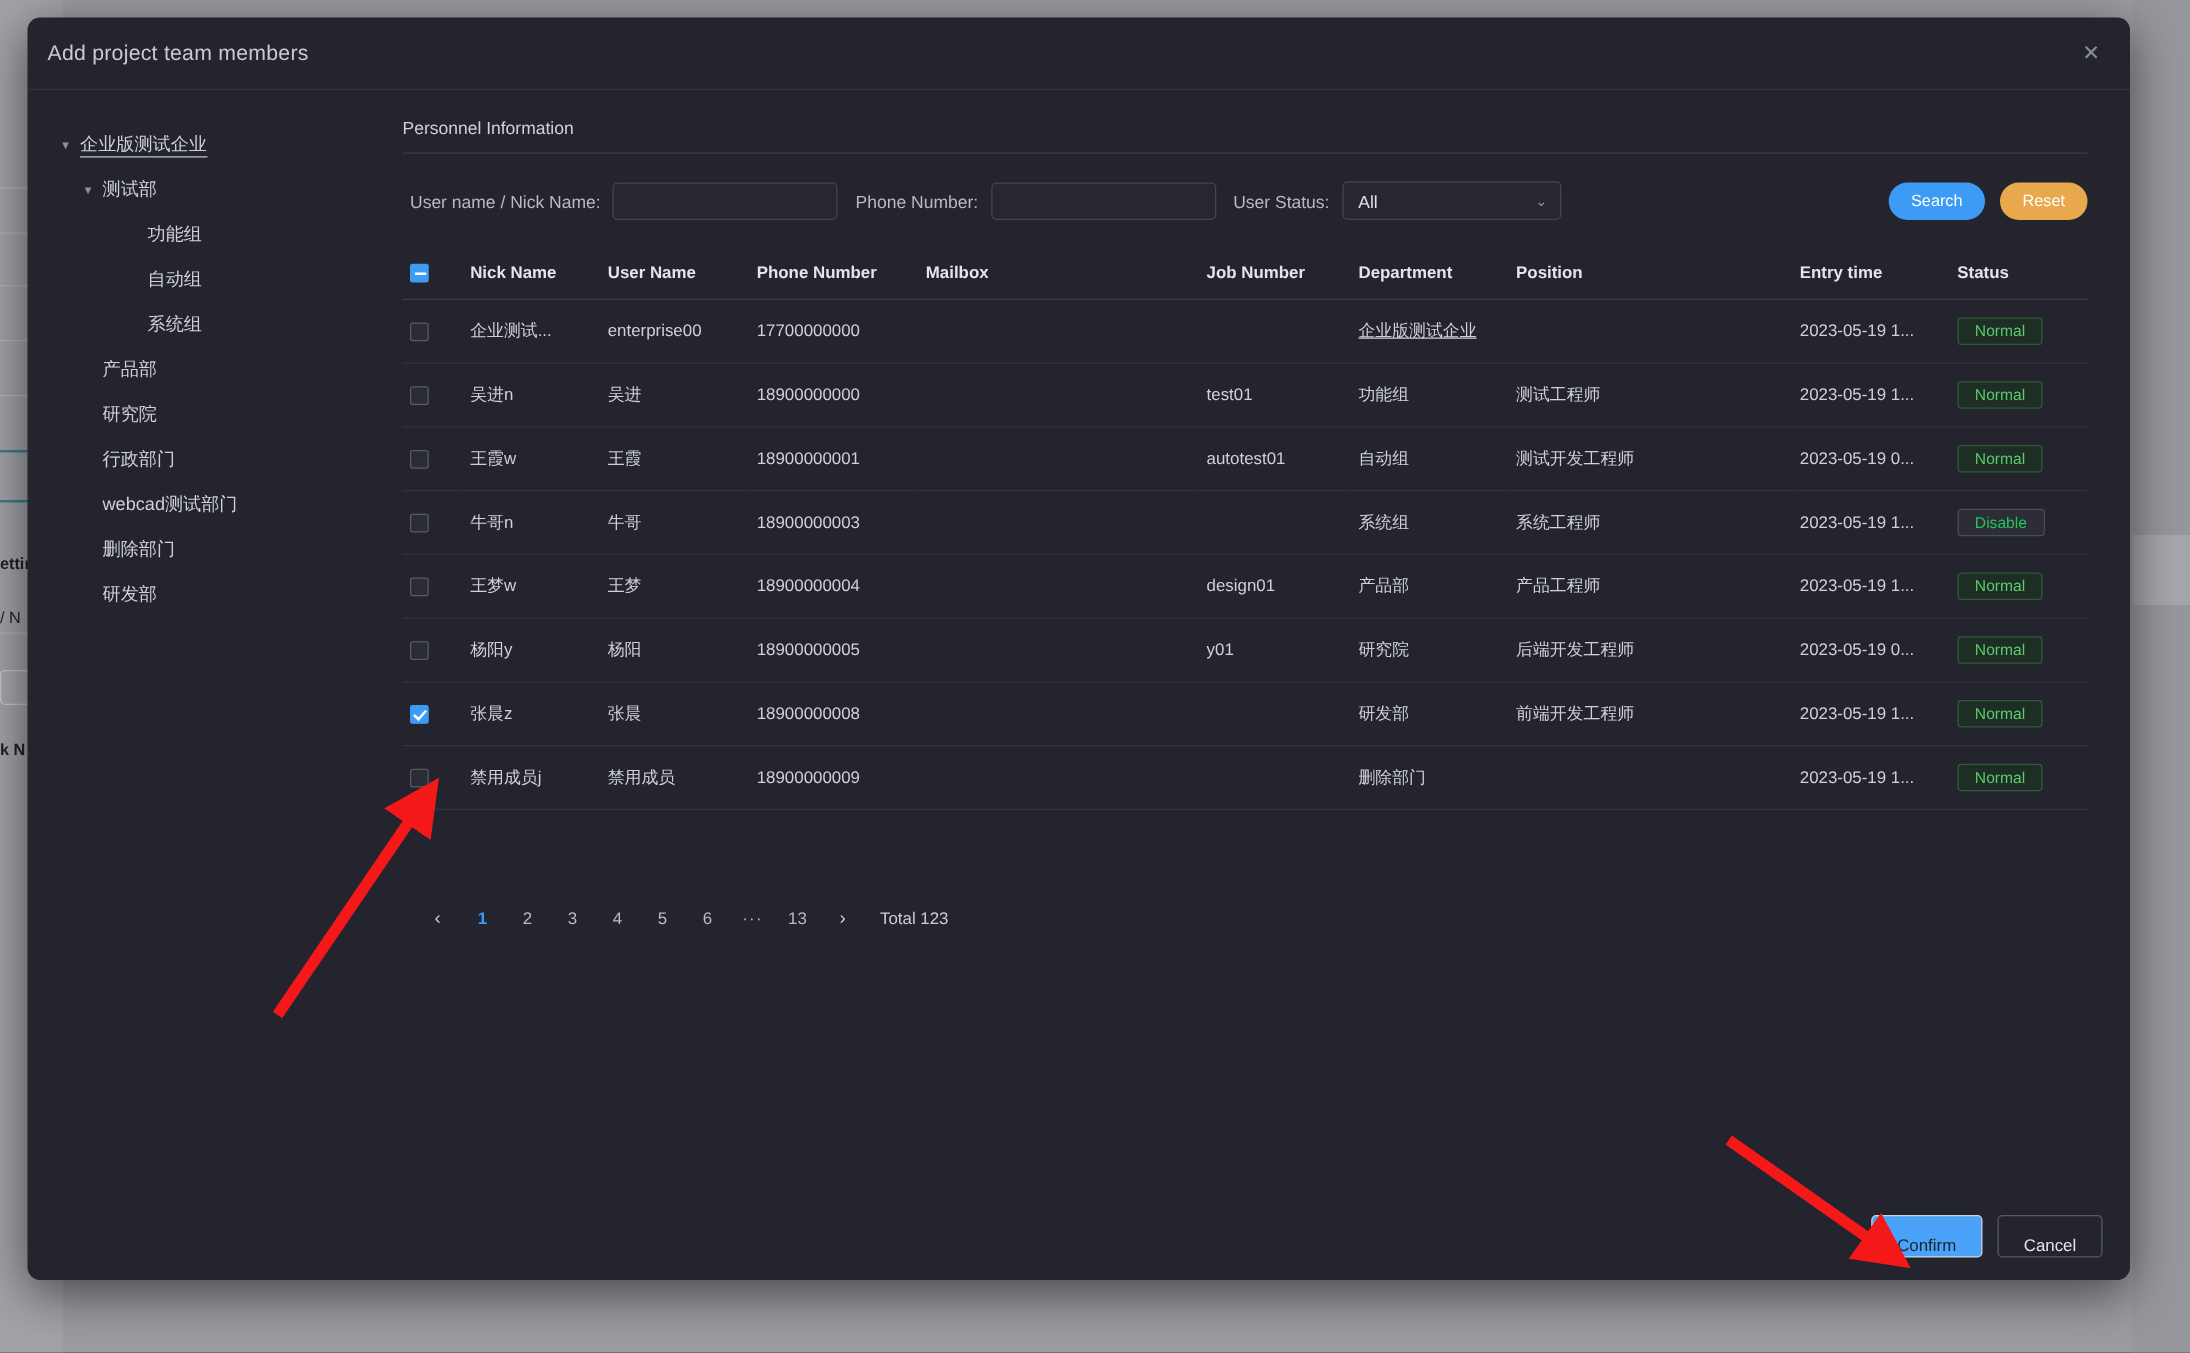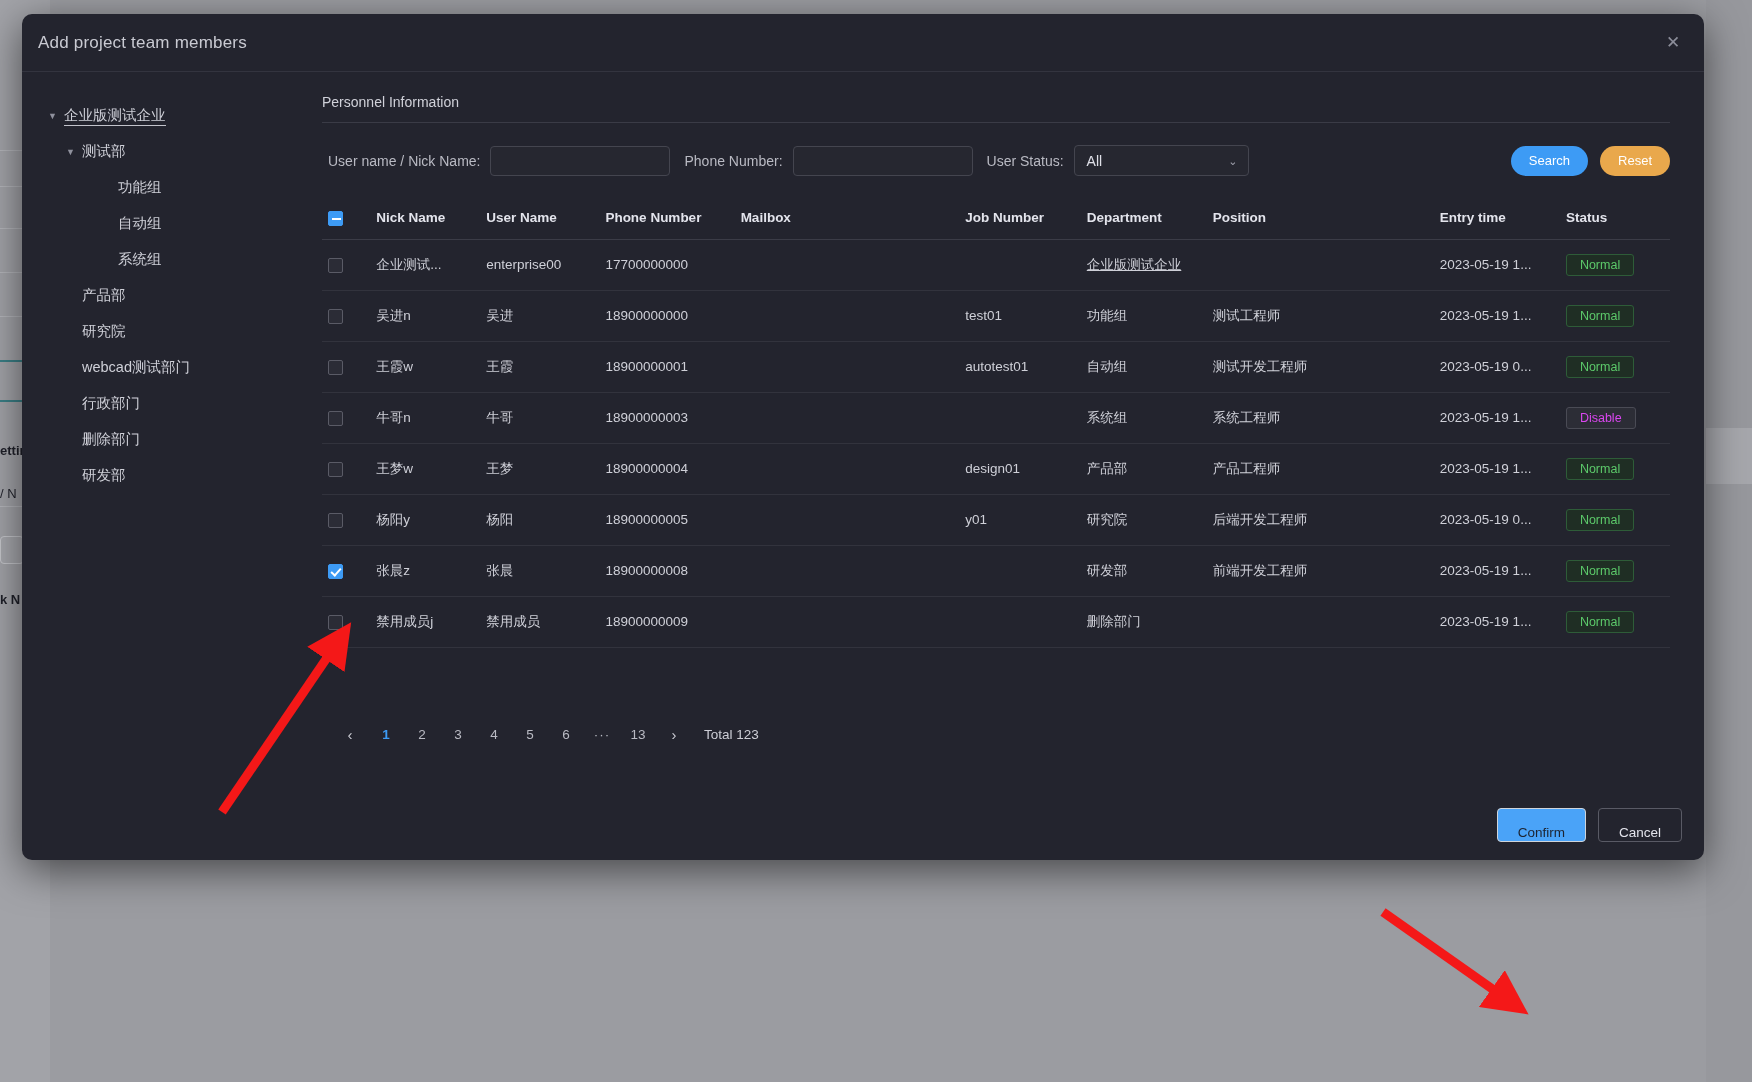--- a/index.html
+++ b/index.html
@@ -29,21 +29,21 @@
     background: #a6a7ac;
   }
   .bg-teal { position: absolute; left: 0; height: 2px; background: #3a7f86; }
   .bg-right-a { position: absolute; background: #97989d; }
   .bg-right-b { position: absolute; background: #a6a7ac; }
 
   
   .modal {
     position: absolute;
     left: 22px; top: 14px;
-    width: 1682px; height: 846px;
+    width: 1682px; height: 1010px;
     background: #23242e;
     border-radius: 10px;
     box-shadow: 0 10px 40px rgba(0,0,0,.55);
     overflow: hidden;
   }
   .modal-header {
     height: 58px;
     display: flex; align-items: center;
     padding: 0 22px 0 16px;
     border-bottom: 1px solid #33343f;
@@ -195,21 +195,21 @@
   .link-dept { text-decoration: underline; color: #cfd0d8; cursor: pointer; }
 
   .badge {
     display: inline-block;
     padding: 3px 13px;
     font-size: 12.5px;
     border-radius: 3px;
     border: 1px solid;
   }
   .badge.normal  { color: #5cc96a; background: #1f2e24; border-color: #2e5c38; }
-  .badge.disable { color: #d946ef; background: #2c2d36; border-color: #4a4b55; }
+  .badge.disable { color: #22c55e; background: #2c2d36; border-color: #4a4b55; }
 
   
   .pager {
     display: flex; align-items: center;
     margin-top: 74px; padding-left: 10px;
     color: #b9bac3; font-size: 13.5px;
   }
   .pager .pg {
     min-width: 26px; height: 26px;
     display: inline-flex; align-items: center; justify-content: center;
@@ -301,25 +301,25 @@
       <div class="tree-node lvl2">
         <span class="caret empty">▼</span>
         <span class="tlabel">产品部</span>
       </div>
       <div class="tree-node lvl2">
         <span class="caret empty">▼</span>
         <span class="tlabel">研究院</span>
       </div>
       <div class="tree-node lvl2">
         <span class="caret empty">▼</span>
+        <span class="tlabel">行政部门</span>
+      </div>
+      <div class="tree-node lvl2">
+        <span class="caret empty">▼</span>
         <span class="tlabel">webcad测试部门</span>
-      </div>
-      <div class="tree-node lvl2">
-        <span class="caret empty">▼</span>
-        <span class="tlabel">行政部门</span>
       </div>
       <div class="tree-node lvl2">
         <span class="caret empty">▼</span>
         <span class="tlabel">删除部门</span>
       </div>
       <div class="tree-node lvl2">
         <span class="caret empty">▼</span>
         <span class="tlabel">研发部</span>
       </div>
     </div>

